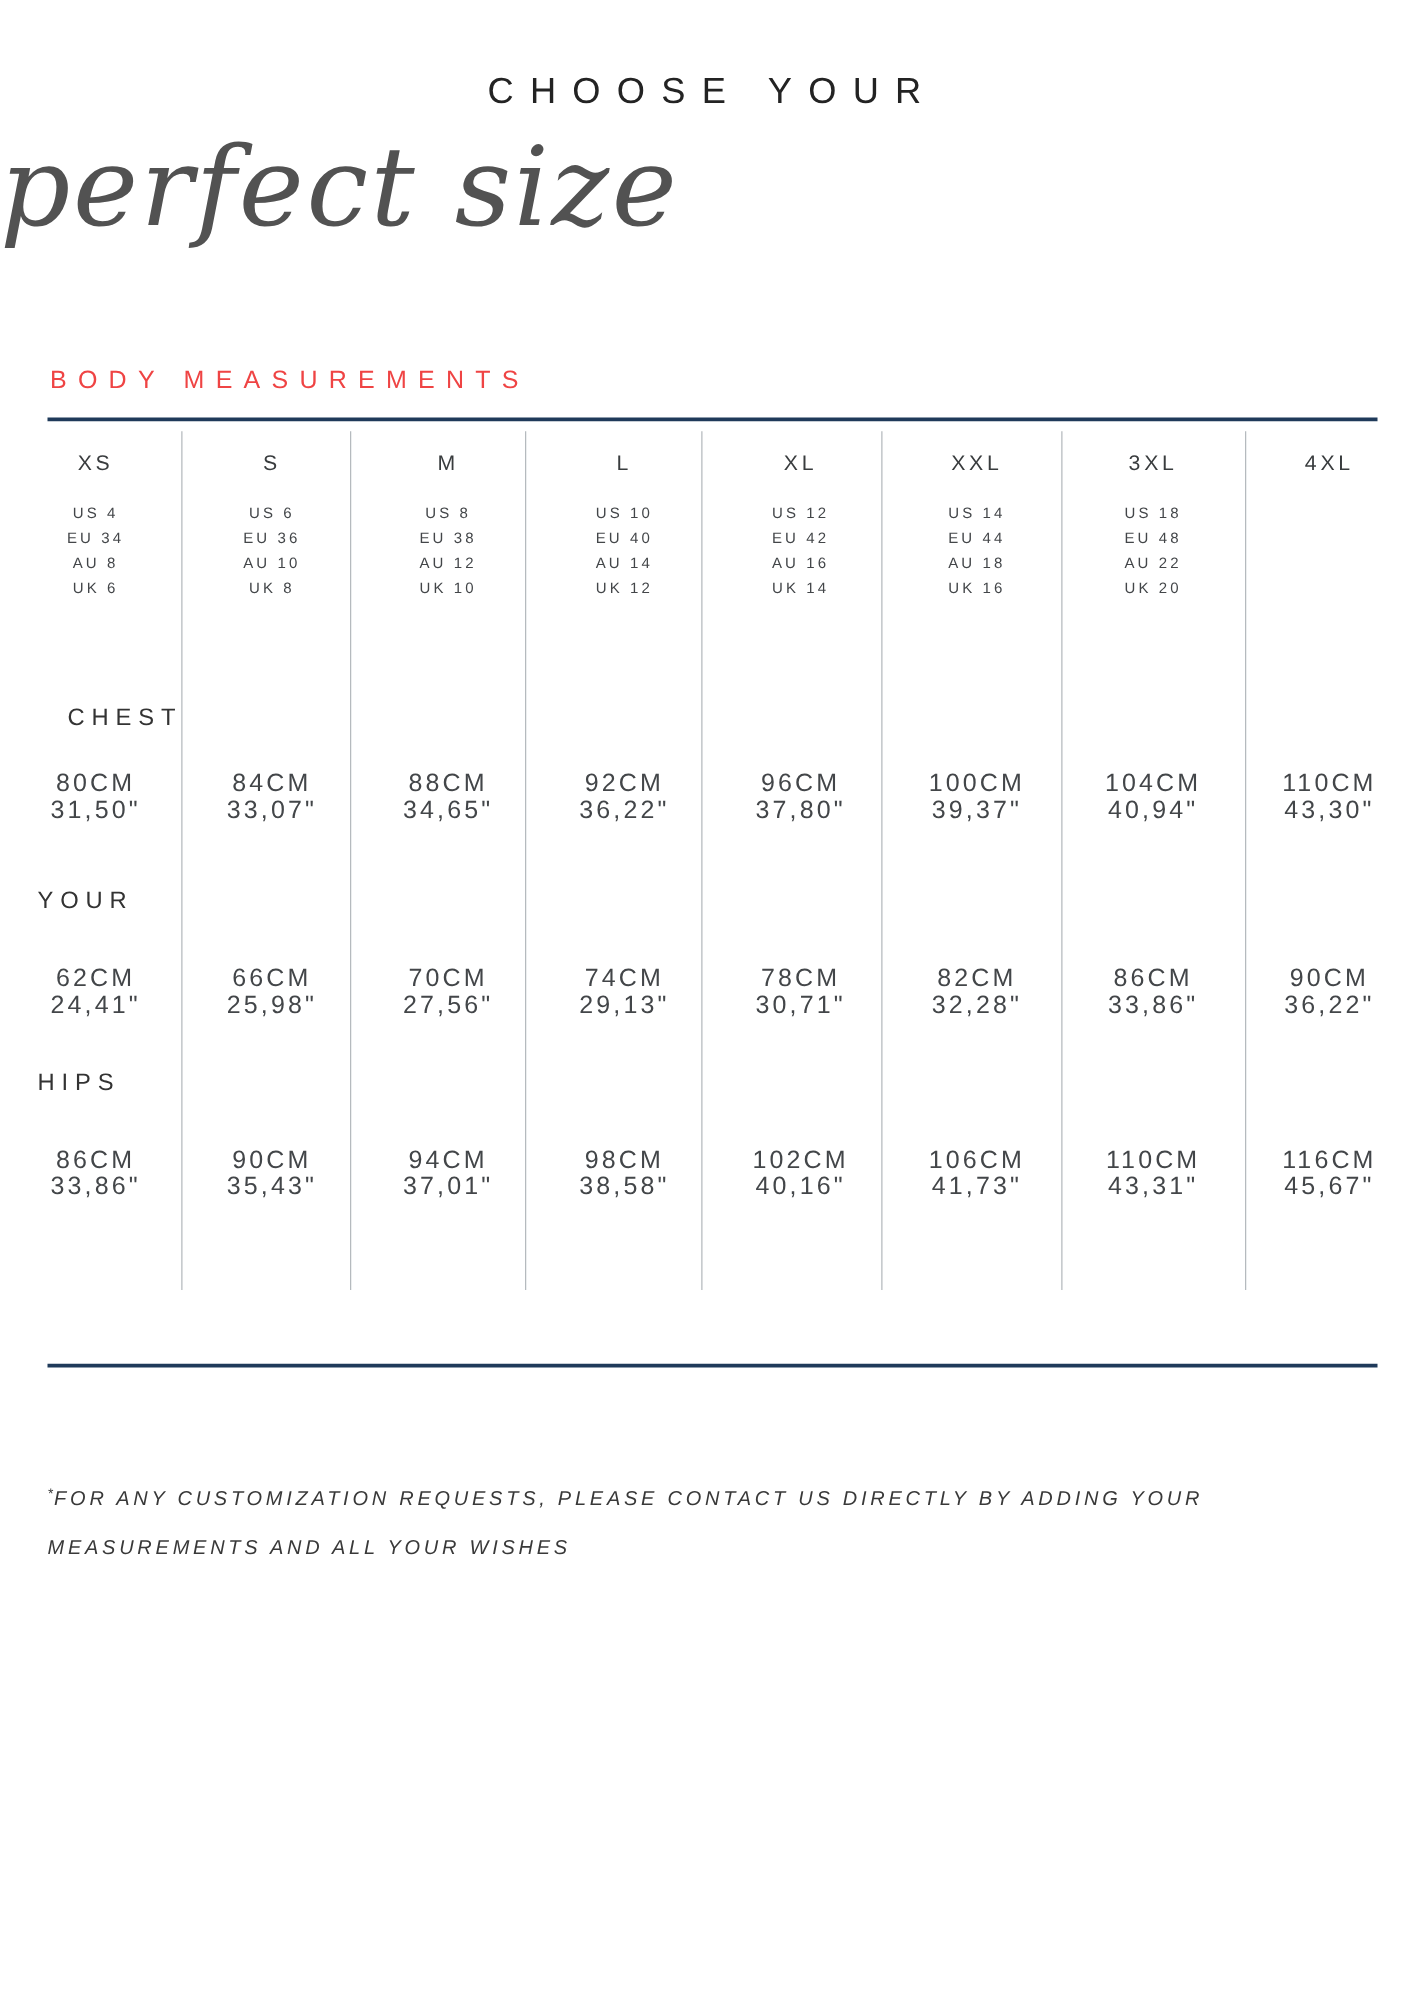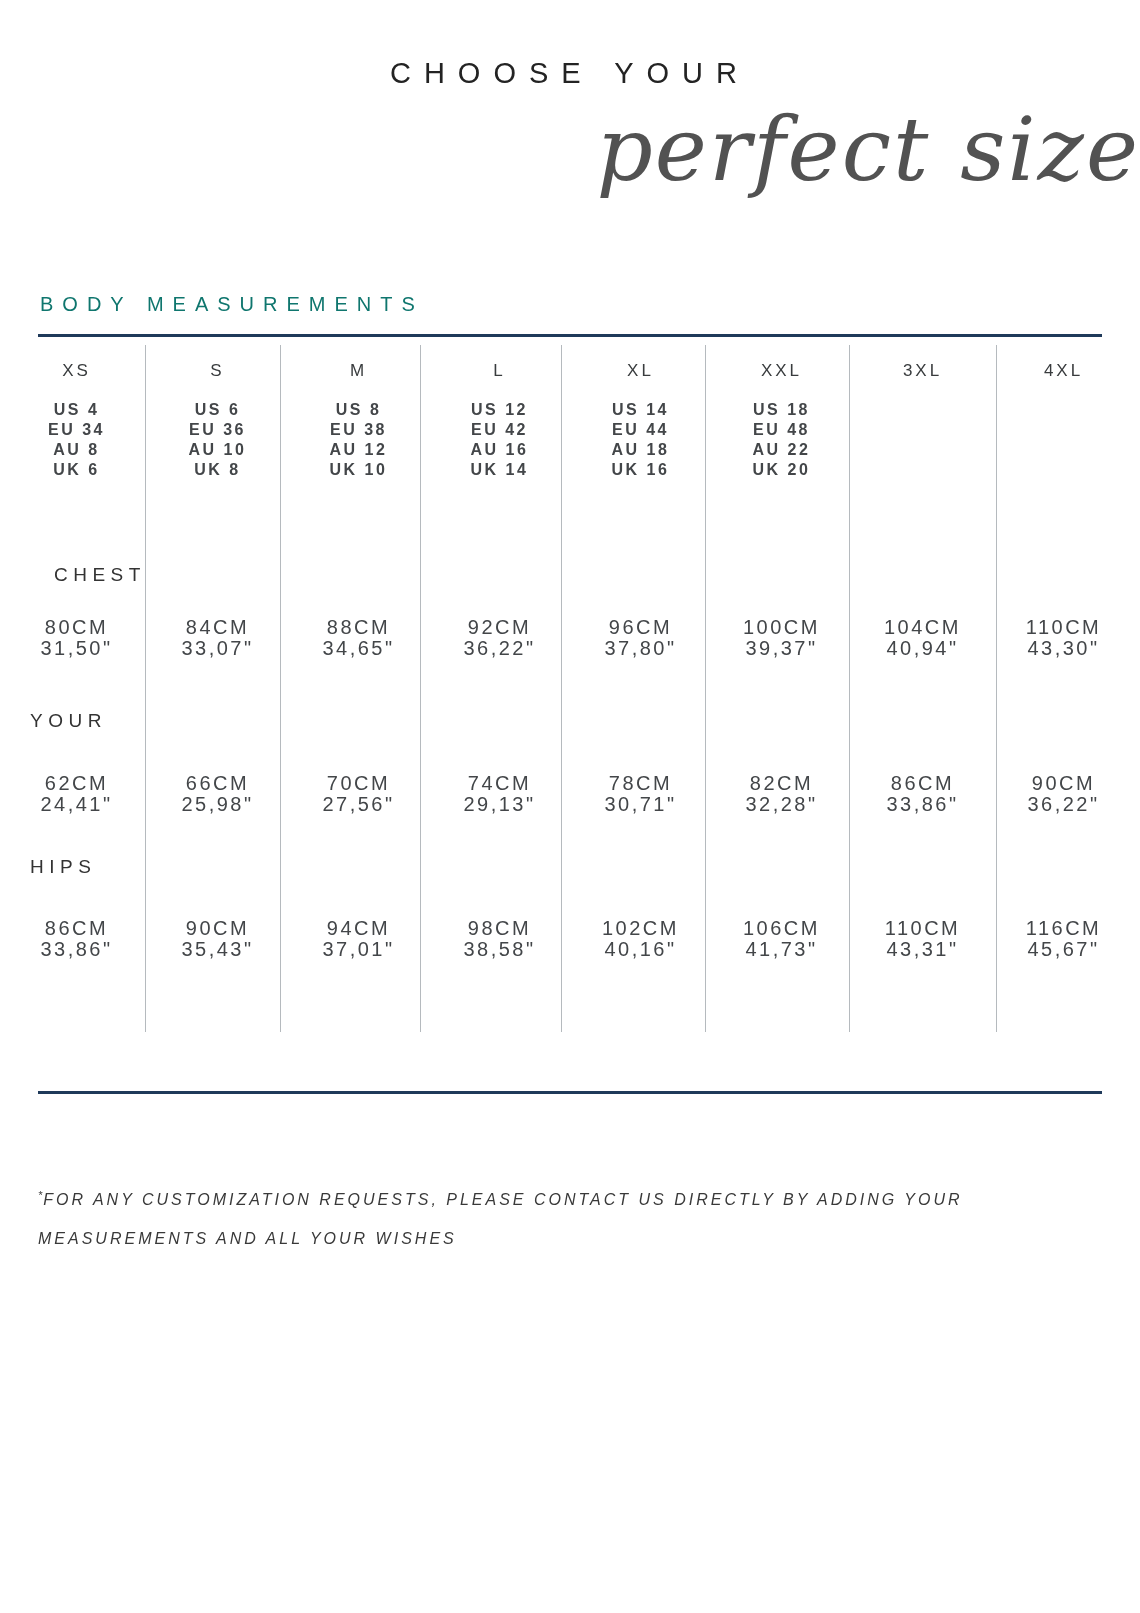--- a/index.html
+++ b/index.html
@@ -19,34 +19,34 @@
     text-align: center;
     font-size: 29px;
     letter-spacing: 13px;
     font-weight: 400;
     color: #232323;
     white-space: nowrap;
   }
   .script-title {
     position: absolute;
     top: 98px; left: 0; width: 100%;
-    text-align: right;
+    text-align: left;
     font-family: "DejaVu Serif", serif;
     font-style: italic;
     font-size: 88px;
     letter-spacing: 2px;
     color: #525252;
     white-space: nowrap;
   }
   .section-title {
     position: absolute;
     top: 293px; left: 40px;
     font-size: 20px;
     letter-spacing: 9px;
-    color: #0f766e;
+    color: #ef4444;
     white-space: nowrap;
   }
   .rule {
     position: absolute;
     left: 38px;
     width: 1064px;
     height: 3px;
     background: #1f3a5a;
   }
   #rule-top { top: 334px; }
@@ -68,24 +68,23 @@
     color: #434649;
   }
   #row-headers {
     top: 361px;
     font-size: 17px;
     letter-spacing: 3px;
     color: #393c3e;
   }
   #row-conversions {
     top: 400px;
-    font-size: 16px;
+    font-size: 12px;
     letter-spacing: 2.5px;
     line-height: 20px;
-    font-weight: bold;
   }
   .measure-label {
     position: absolute;
     left: 30px;
     font-size: 19px;
     letter-spacing: 5.5px;
     color: #333333;
     white-space: nowrap;
   }
   .values-row {
@@ -148,20 +147,26 @@
         <div>AU 10</div>
         <div>UK 8</div>
       </div>
       <div class="cell">
         <div>US 8</div>
         <div>EU 38</div>
         <div>AU 12</div>
         <div>UK 10</div>
       </div>
       <div class="cell">
+        <div>US 10</div>
+        <div>EU 40</div>
+        <div>AU 14</div>
+        <div>UK 12</div>
+      </div>
+      <div class="cell">
         <div>US 12</div>
         <div>EU 42</div>
         <div>AU 16</div>
         <div>UK 14</div>
       </div>
       <div class="cell">
         <div>US 14</div>
         <div>EU 44</div>
         <div>AU 18</div>
         <div>UK 16</div>

